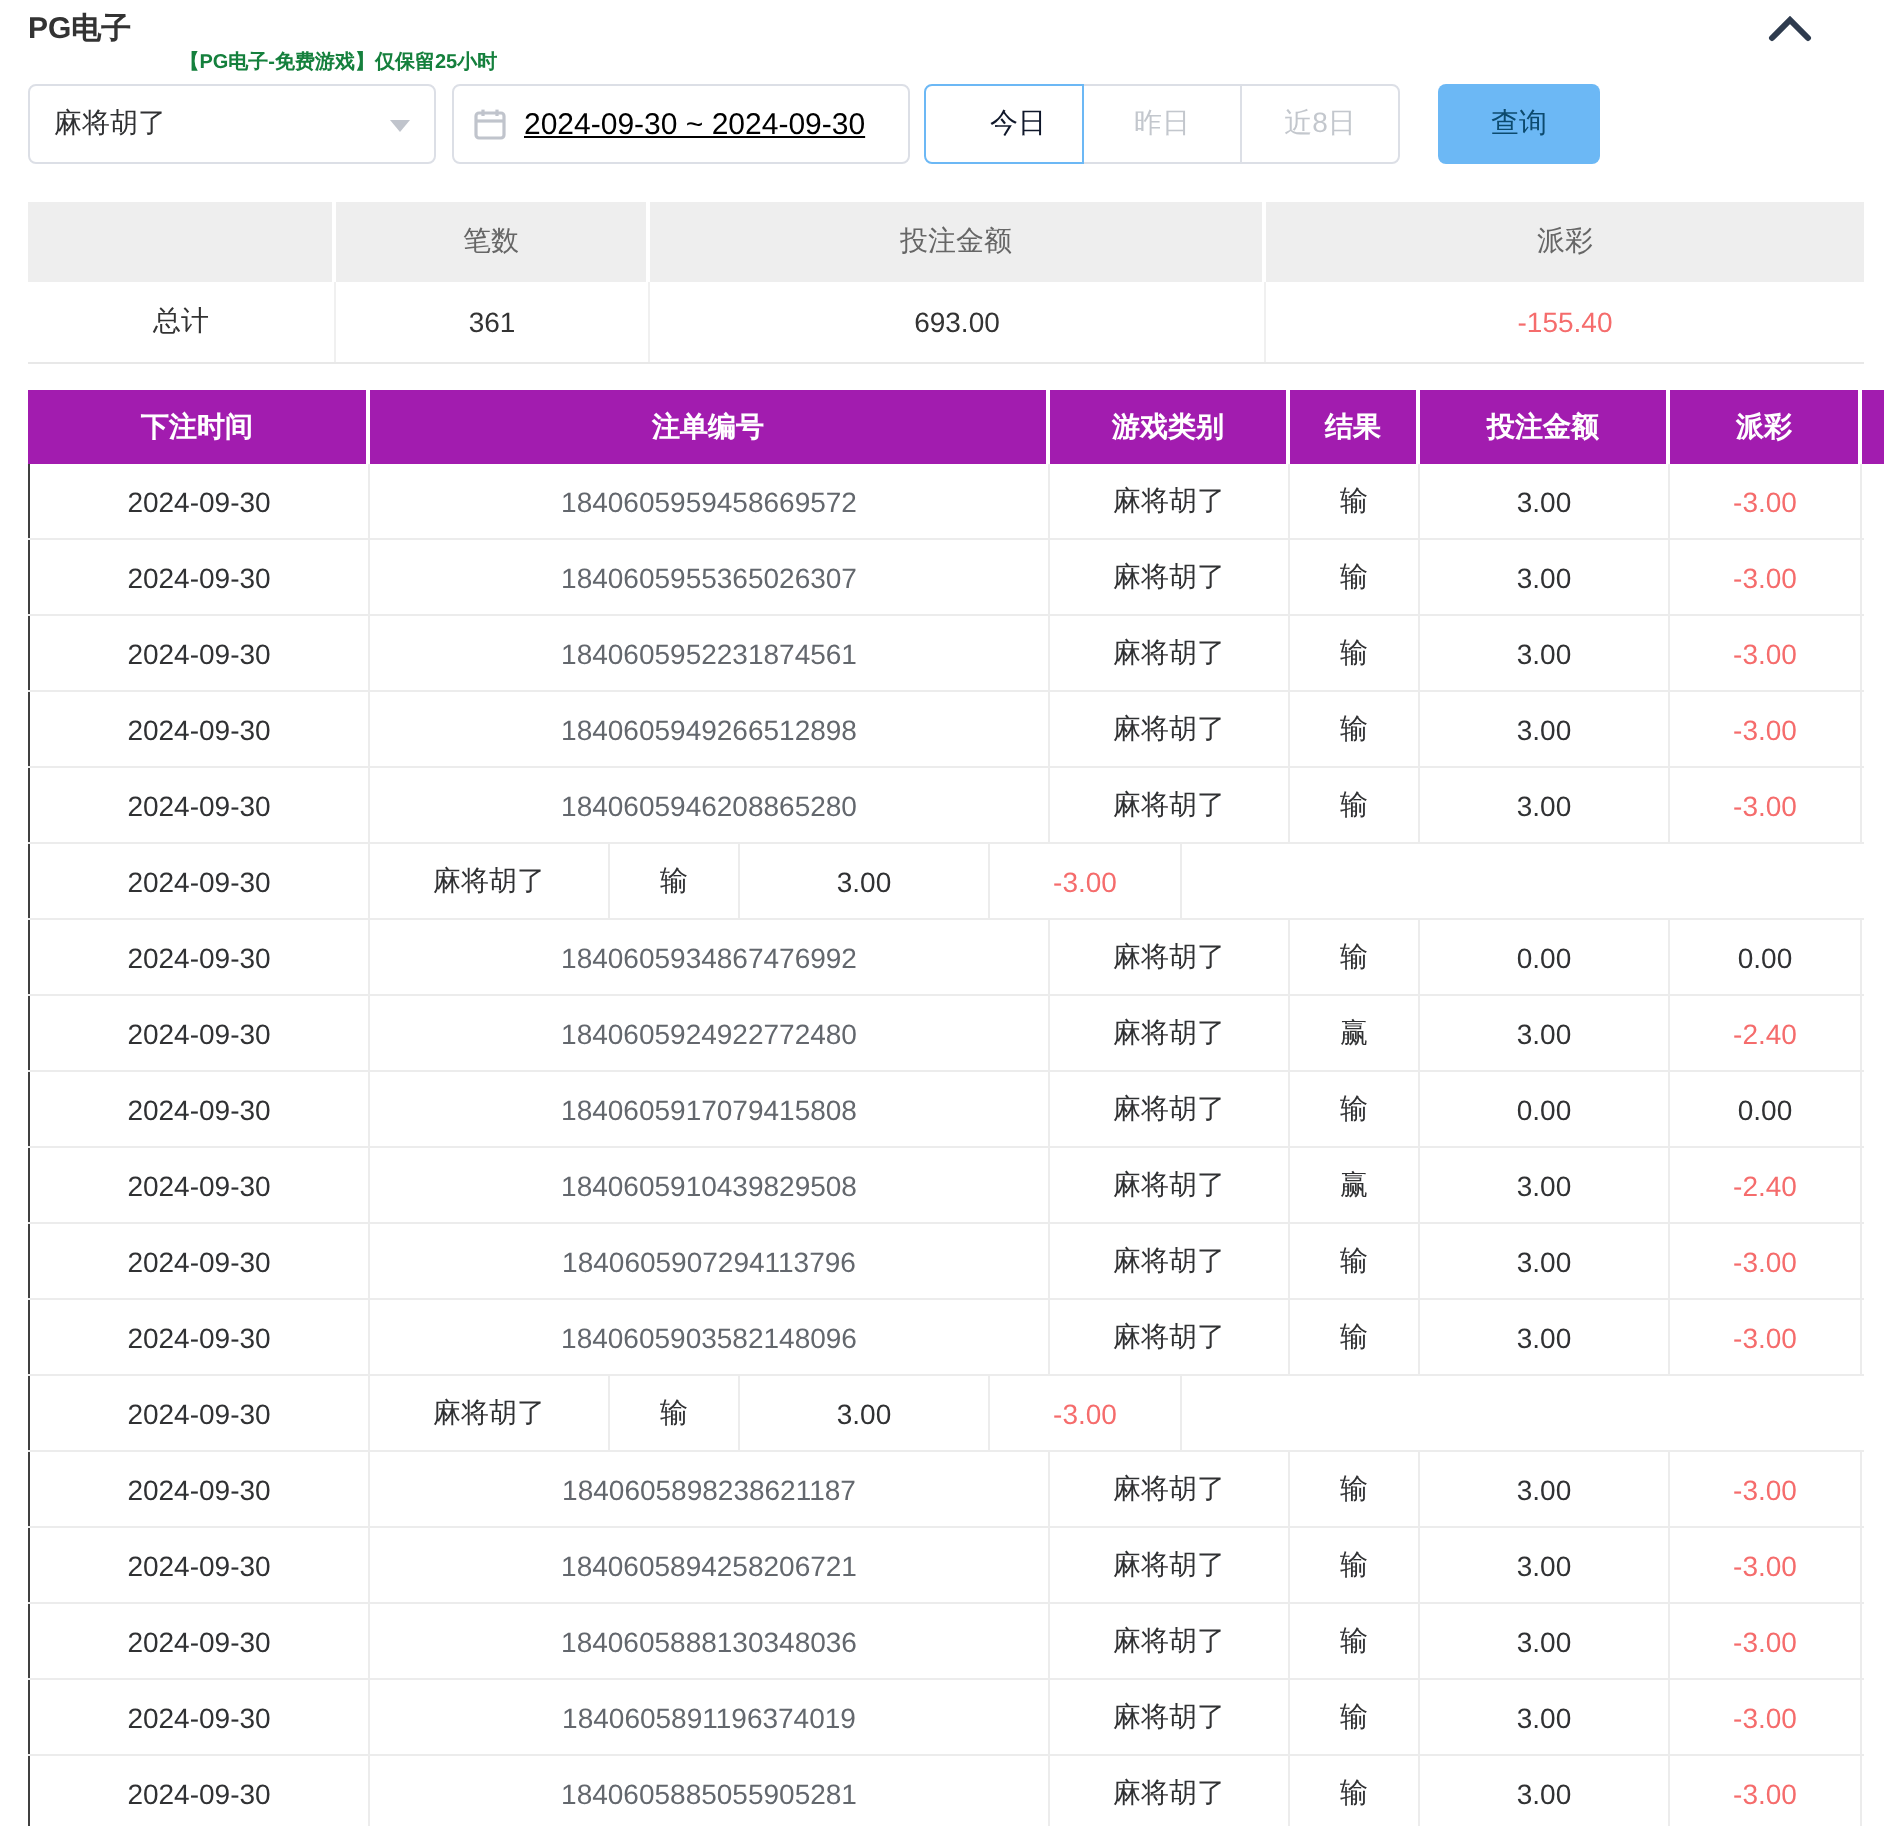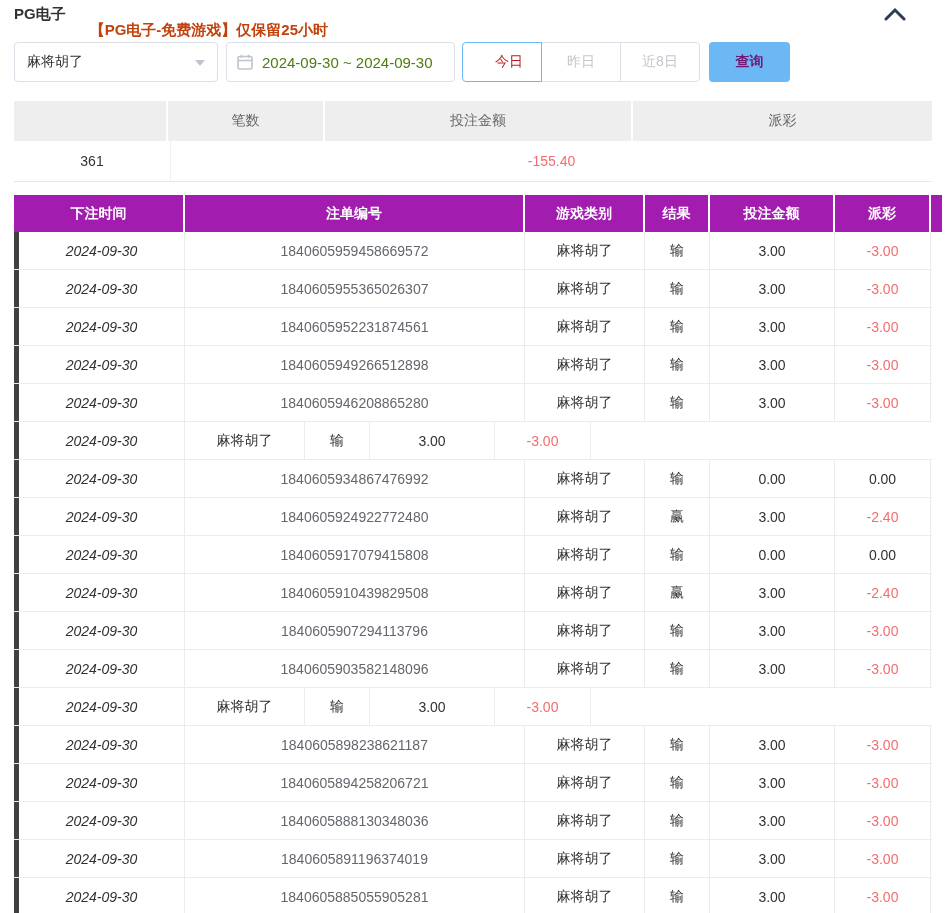--- a/index.html
+++ b/index.html
@@ -6,49 +6,49 @@
   body{
     width:946px;height:913px;overflow:hidden;background:#fff;
     font-family:"Liberation Sans","DejaVu Sans",sans-serif;
     -webkit-font-smoothing:antialiased;
   }
   .wrap{padding:0 14px;}
 
   
   .topbar{display:flex;align-items:center;padding-top:2px;height:24px;}
   .title{font-size:15px;font-weight:bold;color:#333;}
-  .notice{font-size:15px;font-weight:bold;color:#c2410c;margin-left:24px;margin-top:33px;}
+  .notice{font-size:10px;font-weight:bold;color:#15803d;margin-left:24px;margin-top:33px;}
   .collapse{margin-left:auto;margin-right:26px;cursor:pointer;display:flex;align-items:center;}
 
   
   .controls{margin-top:16px;display:flex;align-items:center;}
   .select-box{
     width:204px;height:40px;box-sizing:border-box;border:1px solid #dcdfe6;border-radius:4px;
     display:flex;align-items:center;justify-content:space-between;padding:0 12px;
     font-size:14px;color:#303133;cursor:pointer;flex:0 0 auto;background:#fff;
   }
   .caret{width:0;height:0;border:5px solid transparent;border-top:6px solid #c0c4cc;margin-top:6px;}
   .date-box{
     width:229px;height:40px;box-sizing:border-box;border:1px solid #dcdfe6;border-radius:4px;
     display:flex;align-items:center;padding:0 10px;margin-left:8px;
-    font-size:15px;color:#4d7c0f;cursor:pointer;flex:0 0 auto;background:#fff;
+    font-size:15px;color:#000000;cursor:pointer;flex:0 0 auto;background:#fff;text-decoration:underline;
   }
   .cal-icon{margin-right:9px;display:flex;}
   .btn-group{display:flex;margin-left:7px;flex:0 0 auto;}
   .range-btn{
     width:80px;height:40px;box-sizing:border-box;border:1px solid #dcdfe6;background:#fff;
     color:#c3c7cd;font-size:14px;display:flex;align-items:center;justify-content:center;
     margin-left:-1px;cursor:pointer;flex:0 0 auto;
   }
   .range-btn:first-child{margin-left:0;border-radius:4px 0 0 4px;}
   .range-btn:last-child{border-radius:0 4px 4px 0;}
-  .range-btn.active{border-color:#6cb8f5;color:#b91c1c;position:relative;z-index:1;padding-left:20px;}
+  .range-btn.active{border-color:#6cb8f5;color:#0f172a;position:relative;z-index:1;padding-left:20px;}
   .search-btn{
-    margin-left:9px;width:81px;height:40px;border:none;border-radius:4px;background:#6cb8f5;
-    color:#701a75;font-size:14px;cursor:pointer;flex:0 0 auto;font-weight:bold;
+    margin-left:19px;width:81px;height:40px;border:none;border-radius:4px;background:#6cb8f5;
+    color:#0c4a6e;font-size:14px;cursor:pointer;flex:0 0 auto;
   }
 
   
   .summary{margin-top:19px;}
   .sum-head{display:flex;justify-content:flex-end;}
   .sum-head .sh{
     background:#eee;height:40px;box-sizing:border-box;border-right:2px solid #fff;
     display:flex;align-items:center;justify-content:center;color:#666;font-size:14px;flex:0 0 auto;
   }
   .sum-head .sh:last-child{border-right:none;flex:1 1 auto;}
@@ -68,21 +68,21 @@
     display:flex;align-items:center;justify-content:center;color:#fff;font-weight:bold;
     font-size:14px;flex:0 0 auto;
   }
   .bt-head .th.gutter{width:11px;border-right:none;}
   .c1{width:171px;} .c2{width:340px;text-align:right;} .c3{width:120px;} .c4{width:65px;} .c5{width:125px;} .c6{width:96px;}
   .tr{display:flex;height:38px;box-sizing:border-box;border-bottom:1px solid #ececec;}
   .td{
     box-sizing:border-box;border-right:1px solid #ececec;display:flex;align-items:center;
     justify-content:center;font-size:14px;color:#303133;flex:0 0 auto;
   }
-  .td:first-child{border-left:5px solid #404040;font-style:italic;}
+  .td:first-child{border-left:1px solid #404040;}
   .td.muted{color:#63676d;}
   .neg{color:#f56c6c !important;}
 </style>
 </head>
 <body>
 
 <div class="wrap">
 
   <div class="topbar">
     <span class="title">PG电子</span>
@@ -122,21 +122,23 @@
   </div>
 
   <div class="summary">
     <div class="sum-head">
       <div class="sh w-label"></div>
       <div class="sh w-count">笔数</div>
       <div class="sh w-bet">投注金额</div>
       <div class="sh">派彩</div>
     </div>
     <div class="sum-row">
+      <div class="sc w-label">总计</div>
       <div class="sc w-count">361</div>
+      <div class="sc w-bet">693.00</div>
       <div class="sc neg">-155.40</div>
     </div>
   </div>
 
   <div class="bet-table">
     <div class="bt-head">
       <div class="th c1">下注时间</div>
       <div class="th c2">注单编号</div>
       <div class="th c3">游戏类别</div>
       <div class="th c4">结果</div>

